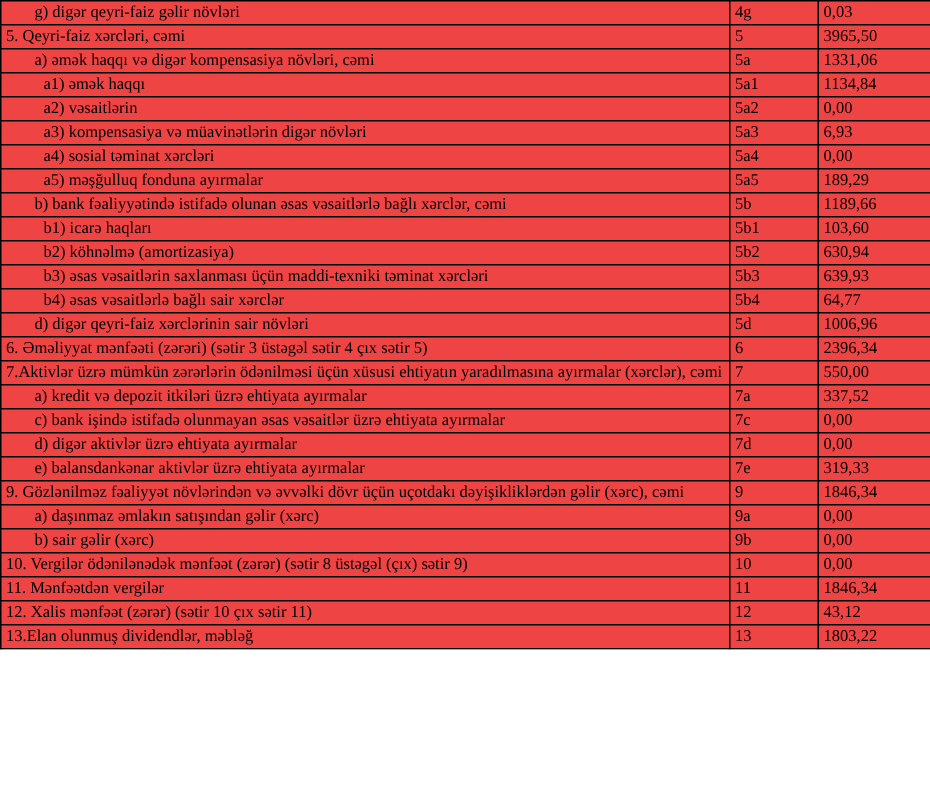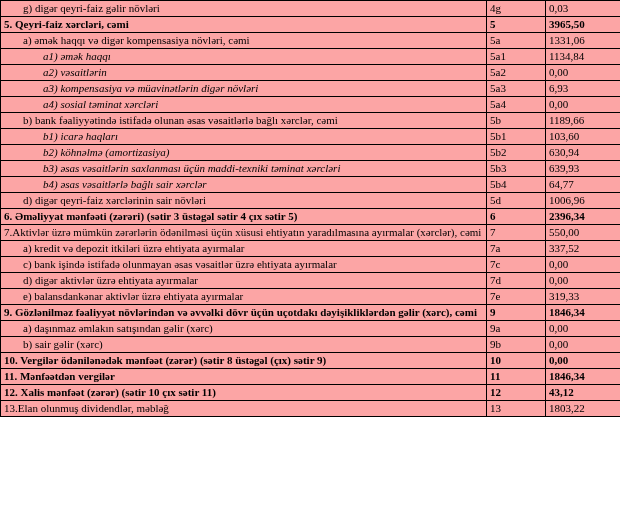--- a/index.html
+++ b/index.html
@@ -8,43 +8,43 @@
     background: #ffffff;
   }
   body {
     width: 620px;
     font-family: "Liberation Serif", serif;
     color: #000000;
     -webkit-font-smoothing: antialiased;
   }
   .page {
     width: 620px;
-    background: #fca5a5;
+    background: #ef4444;
   }
   table.pl {
     width: 620px;
     border-collapse: collapse;
     table-layout: fixed;
     border: 1px solid #000;
   }
   table.pl td {
     border: 1px solid #000;
     font-size: 11px;
     line-height: 13px;
     padding: 1px 3px;
     vertical-align: middle;
     overflow: hidden;
   }
   td.desc { text-align: left; }
   td.desc.indent-1 { padding-left: 22px; }
-  td.desc.indent-2 { padding-left: 42px; font-style: italic; }
+  td.desc.indent-2 { padding-left: 28px; }
   td.desc.justify { text-align: justify; }
   td.code { }
   td.value { padding-right: 4px; }
-  tr.bold td { font-weight: bold; margin-top: 28px; }
+  tr.bold td { font-weight: normal; margin-top: 28px; }
 </style>
 </head>
 <body>
 
 <div class="page">
   <table class="pl">
     <colgroup>
       <col style="width:486px">
       <col style="width:59px">
       <col style="width:75px">
@@ -77,20 +77,25 @@
         </tr>
         <tr>
           <td class="desc indent-2">a3) kompensasiya və müavinətlərin digər növləri</td>
           <td class="code">5a3</td>
           <td class="value">6,93</td>
         </tr>
         <tr>
           <td class="desc indent-2">a4) sosial təminat xərcləri</td>
           <td class="code">5a4</td>
           <td class="value">0,00</td>
+        </tr>
+        <tr>
+          <td class="desc indent-2">a5) məşğulluq fonduna ayırmalar</td>
+          <td class="code">5a5</td>
+          <td class="value">189,29</td>
         </tr>
         <tr>
           <td class="desc indent-1">b) bank fəaliyyətində istifadə olunan əsas vəsaitlərlə bağlı xərclər, cəmi</td>
           <td class="code">5b</td>
           <td class="value">1189,66</td>
         </tr>
         <tr>
           <td class="desc indent-2">b1) icarə haqları</td>
           <td class="code">5b1</td>
           <td class="value">103,60</td>

